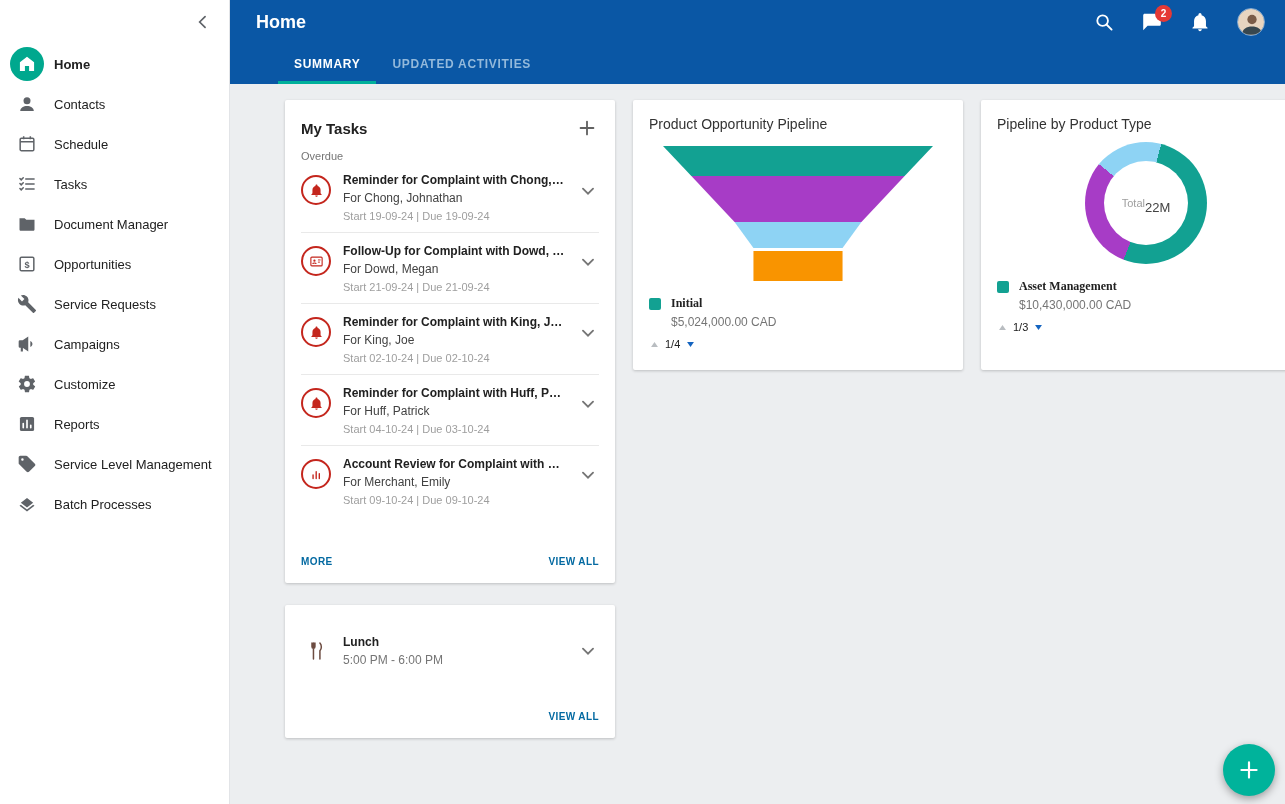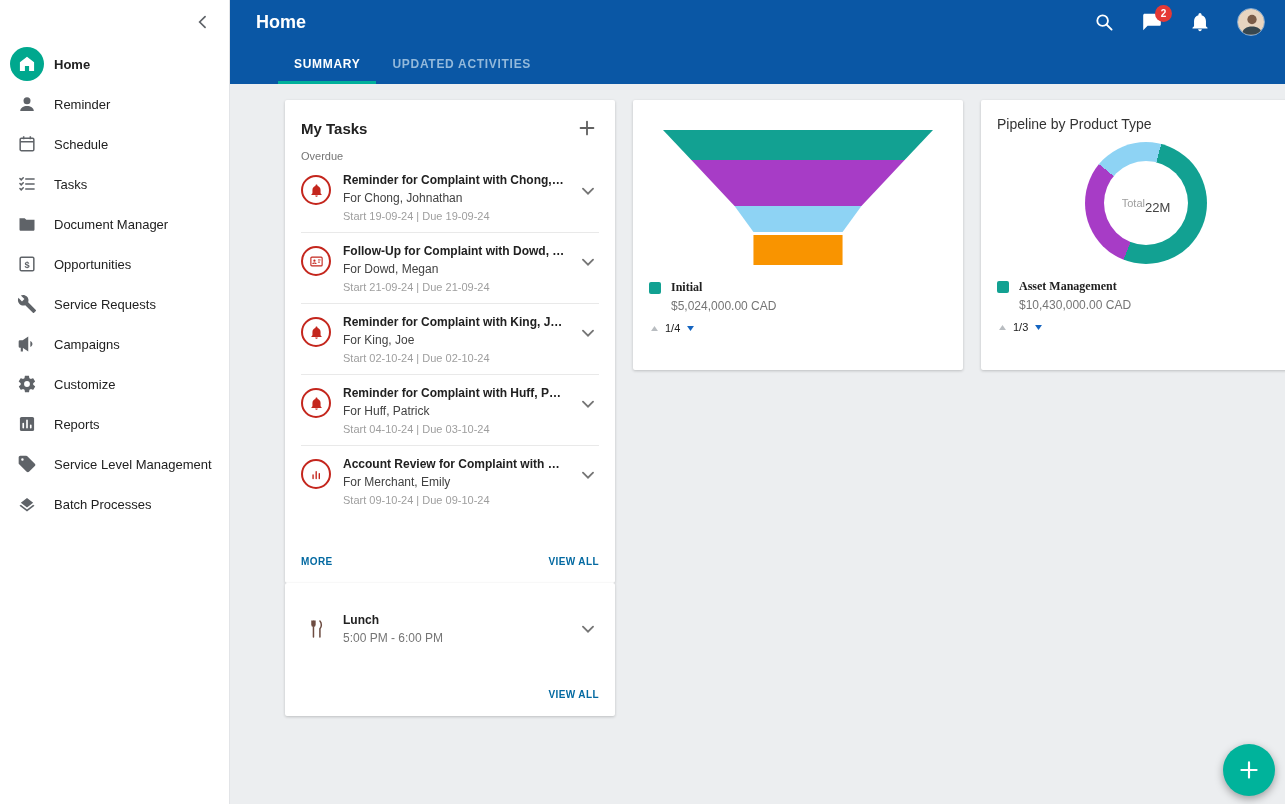--- a/index.html
+++ b/index.html
@@ -31,21 +31,21 @@
   .avatar { width:28px; height:28px; border-radius:50%; overflow:hidden; cursor:pointer; border:1px solid rgba(255,255,255,.5); }
   .avatar svg { width:28px; height:28px; display:block; }
 
   .tabs { display:flex; padding-left:48px; height:40px; align-items:stretch; }
   .tab { background:none; border:none; color:#93b9db; font-size:12px; font-weight:bold; letter-spacing:.7px; padding:0 16px; position:relative; cursor:pointer; font-family:inherit; }
   .tab.active { color:#fff; }
   .tab.active::after { content:""; position:absolute; left:0; right:0; bottom:0; height:3px; background:#00b09b; }
 
   
   .content { flex:1; padding:16px 0 0 16px; display:flex; gap:18px; align-items:flex-start; overflow:hidden; }
-  .col { display:flex; flex-direction:column; width:330px; flex-shrink:0;padding-left:39px; }
+  .col { display:flex; flex-direction:column; gap:22px; width:330px; flex-shrink:0;padding-left:39px; }
   .card { background:#fff; border-radius:2px; box-shadow:0 1px 3px rgba(0,0,0,.2); width:330px; padding:16px; }
 
   .card-head { display:flex; align-items:center; justify-content:space-between; }
   .card-title { font-size:15px; font-weight:bold; color:#212121; }
   .chart-title { font-size:14px; font-weight:normal; color:#333; }
   .icon-btn { width:24px; height:24px; color:#616161; cursor:pointer; background:none; border:none; padding:1px; }
   .icon-btn svg { width:100%; height:100%; }
 
   .group-label { font-size:11px; color:#757575; margin-top:10px; }
 
@@ -120,21 +120,21 @@
           </span>
           <span class="side-label">Home</span>
         </div>
         <div class="side-item">
           <span class="side-icon" data-icon="person">
             <svg viewBox="0 0 24 24" fill="currentColor">
               <circle cx="12" cy="8.2" r="4.2"></circle>
               <path d="M3.8 20.5c.4-4 4-6 8.2-6s7.8 2 8.2 6z"></path>
             </svg>
           </span>
-          <span class="side-label">Reminder</span>
+          <span class="side-label">Contacts</span>
         </div>
         <div class="side-item">
           <span class="side-icon" data-icon="calendar">
             <svg viewBox="0 0 24 24" fill="none" stroke="currentColor" stroke-width="1.8">
               <rect x="3.8" y="5" width="16.4" height="15" rx="1.5"></rect>
               <path d="M3.8 9.2h16.4M8 2.8v3.4M16 2.8v3.4"></path>
             </svg>
           </span>
           <span class="side-label">Schedule</span>
         </div>
@@ -381,20 +381,21 @@
               </div>
             </div>
           <div class="card-footer right">
             <button class="link">VIEW ALL</button>
           </div>
         </section>
       </div>
 
       <div class="col">
         <section class="card chart-card">
+          <div class="chart-title">Product Opportunity Pipeline</div>
           <div class="funnel" id="funnel">
               <div class="funnel-seg" style="height: 30px; background: rgb(18, 161, 146); clip-path: polygon(0% 0px, 100% 0px, 89.5% 100%, 10.5% 100%);"></div>
               <div class="funnel-seg" style="height: 46px; background: rgb(167, 60, 198); clip-path: polygon(10.5% 0px, 89.5% 0px, 73.5% 100%, 26.5% 100%);"></div>
               <div class="funnel-seg" style="height: 26px; background: rgb(142, 211, 244); clip-path: polygon(26.5% 0px, 73.5% 0px, 66.5% 100%, 33.5% 100%);"></div>
               <div class="funnel-seg" style="height: 30px; background: rgb(249, 148, 0); margin-top: 3px; clip-path: polygon(33.5% 0px, 66.5% 0px, 66.5% 100%, 33.5% 100%);"></div>
             </div>
           <div class="legend" id="legend-0">
               <div class="legend-row">
                 <span class="swatch" style="background: rgb(18, 161, 146);"></span>
                 <div>

